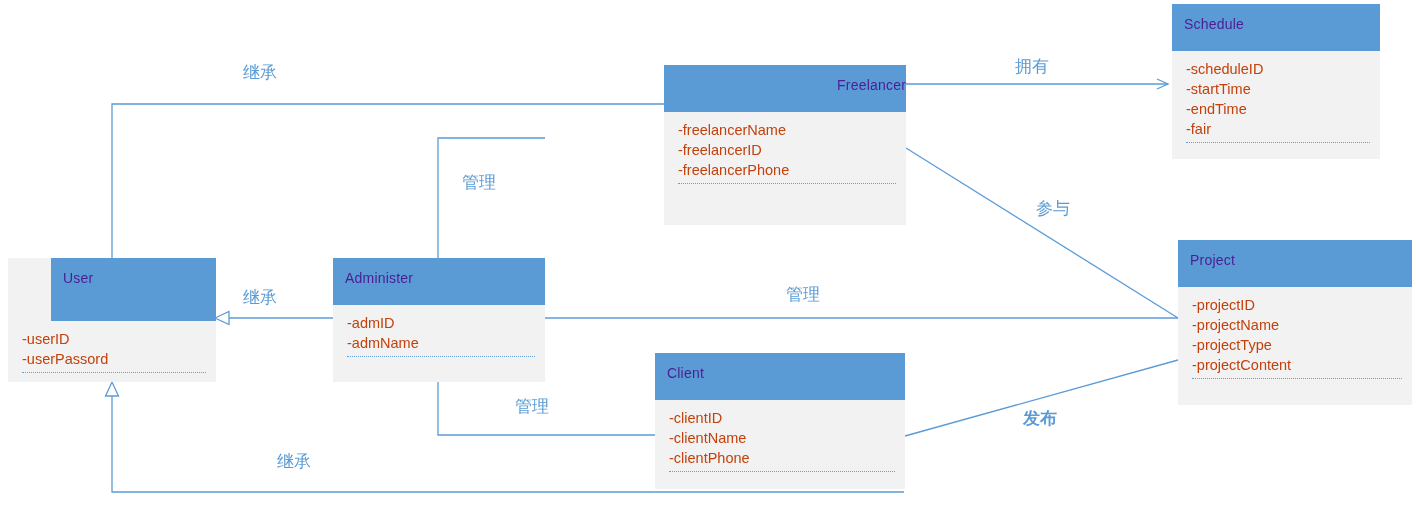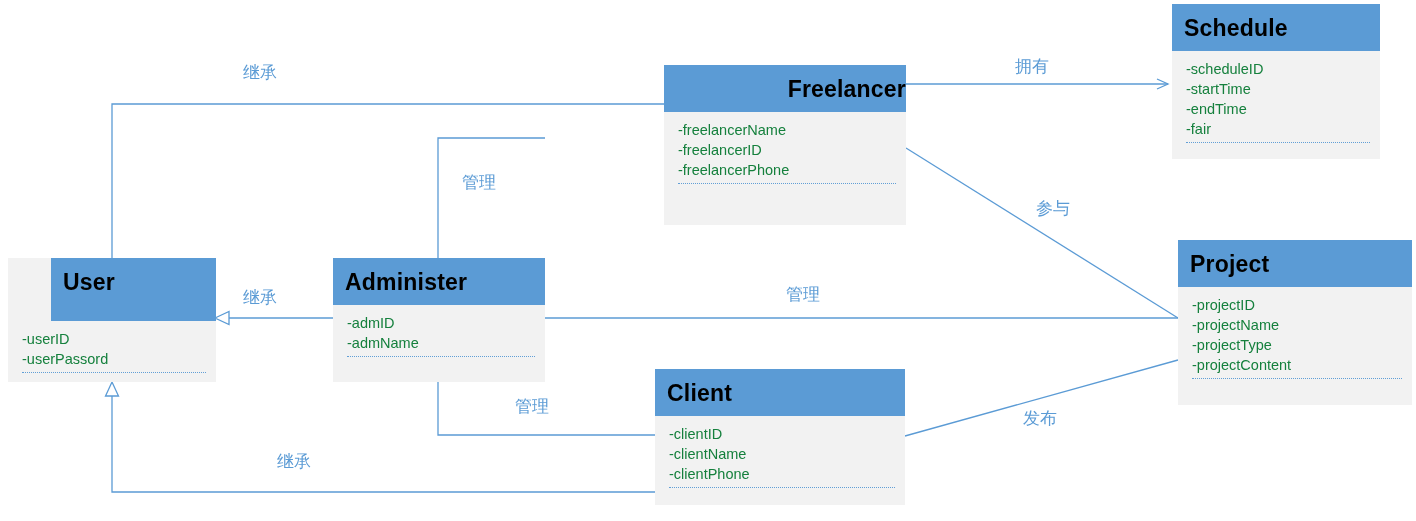--- a/index.html
+++ b/index.html
@@ -13,34 +13,34 @@
   #canvas{position:absolute;left:0;top:0;width:1416px;height:521px;}
   .edge-layer{position:absolute;left:0;top:0;width:1416px;height:521px;pointer-events:none;}
 
   .uml-class{
     position:absolute;
     background:#F2F2F2;
     box-sizing:border-box;
   }
   .uml-header{
     background:#5B9BD5;
-    color:#000000;
-    font-size:23px;
-    font-weight:700;
+    color:#4c1d95;
+    font-size:14px;
+    font-weight:400;
     line-height:1;
     padding:13px 0 0 12px;
     box-sizing:border-box;
     letter-spacing:.2px;
   }
   .uml-attrs{
     padding:8px 0 0 14px;
     box-sizing:border-box;
   }
   .uml-attr{
-    color:#15803d;
+    color:#c2410c;
     font-size:14.5px;
     line-height:20px;
     white-space:nowrap;
   }
   .uml-sep{
     border-top:1px dotted #5B9BD5;
     margin:3px 10px 0 0;
     height:0;
     opacity:.95;
   }
@@ -147,21 +147,21 @@
     <div class="uml-header" style="height:47px;">
       <span>Administer</span>
     </div>
     <div class="uml-attrs">
       <div class="uml-attr">-admID</div>
       <div class="uml-attr">-admName</div>
       <div class="uml-sep"></div>
     </div>
   </div>
 
-  <div class="uml-class" style="left:655px;top:353px;width:250px;height:136px;margin-top:16px;">
+  <div class="uml-class" style="left:655px;top:353px;width:250px;height:136px;">
     <div class="uml-header" style="height:47px;">
       <span>Client</span>
     </div>
     <div class="uml-attrs">
       <div class="uml-attr">-clientID</div>
       <div class="uml-attr">-clientName</div>
       <div class="uml-attr">-clientPhone</div>
       <div class="uml-sep"></div>
     </div>
   </div>
@@ -188,15 +188,15 @@
   <div class="edge-label" style="left:1015px;top:58px;">拥有</div>
 
   <div class="edge-label" style="left:1036px;top:200px;">参与</div>
 
   <div class="edge-label" style="left:462px;top:174px;">管理</div>
 
   <div class="edge-label" style="left:786px;top:286px;">管理</div>
 
   <div class="edge-label" style="left:515px;top:398px;">管理</div>
 
-  <div class="edge-label" style="left:1023px;top:410px;">发布</div>
+  <div class="edge-label" style="left:1023px;top:410px;font-weight:bold;">发布</div>
 
 </div>
 
 </body></html>

